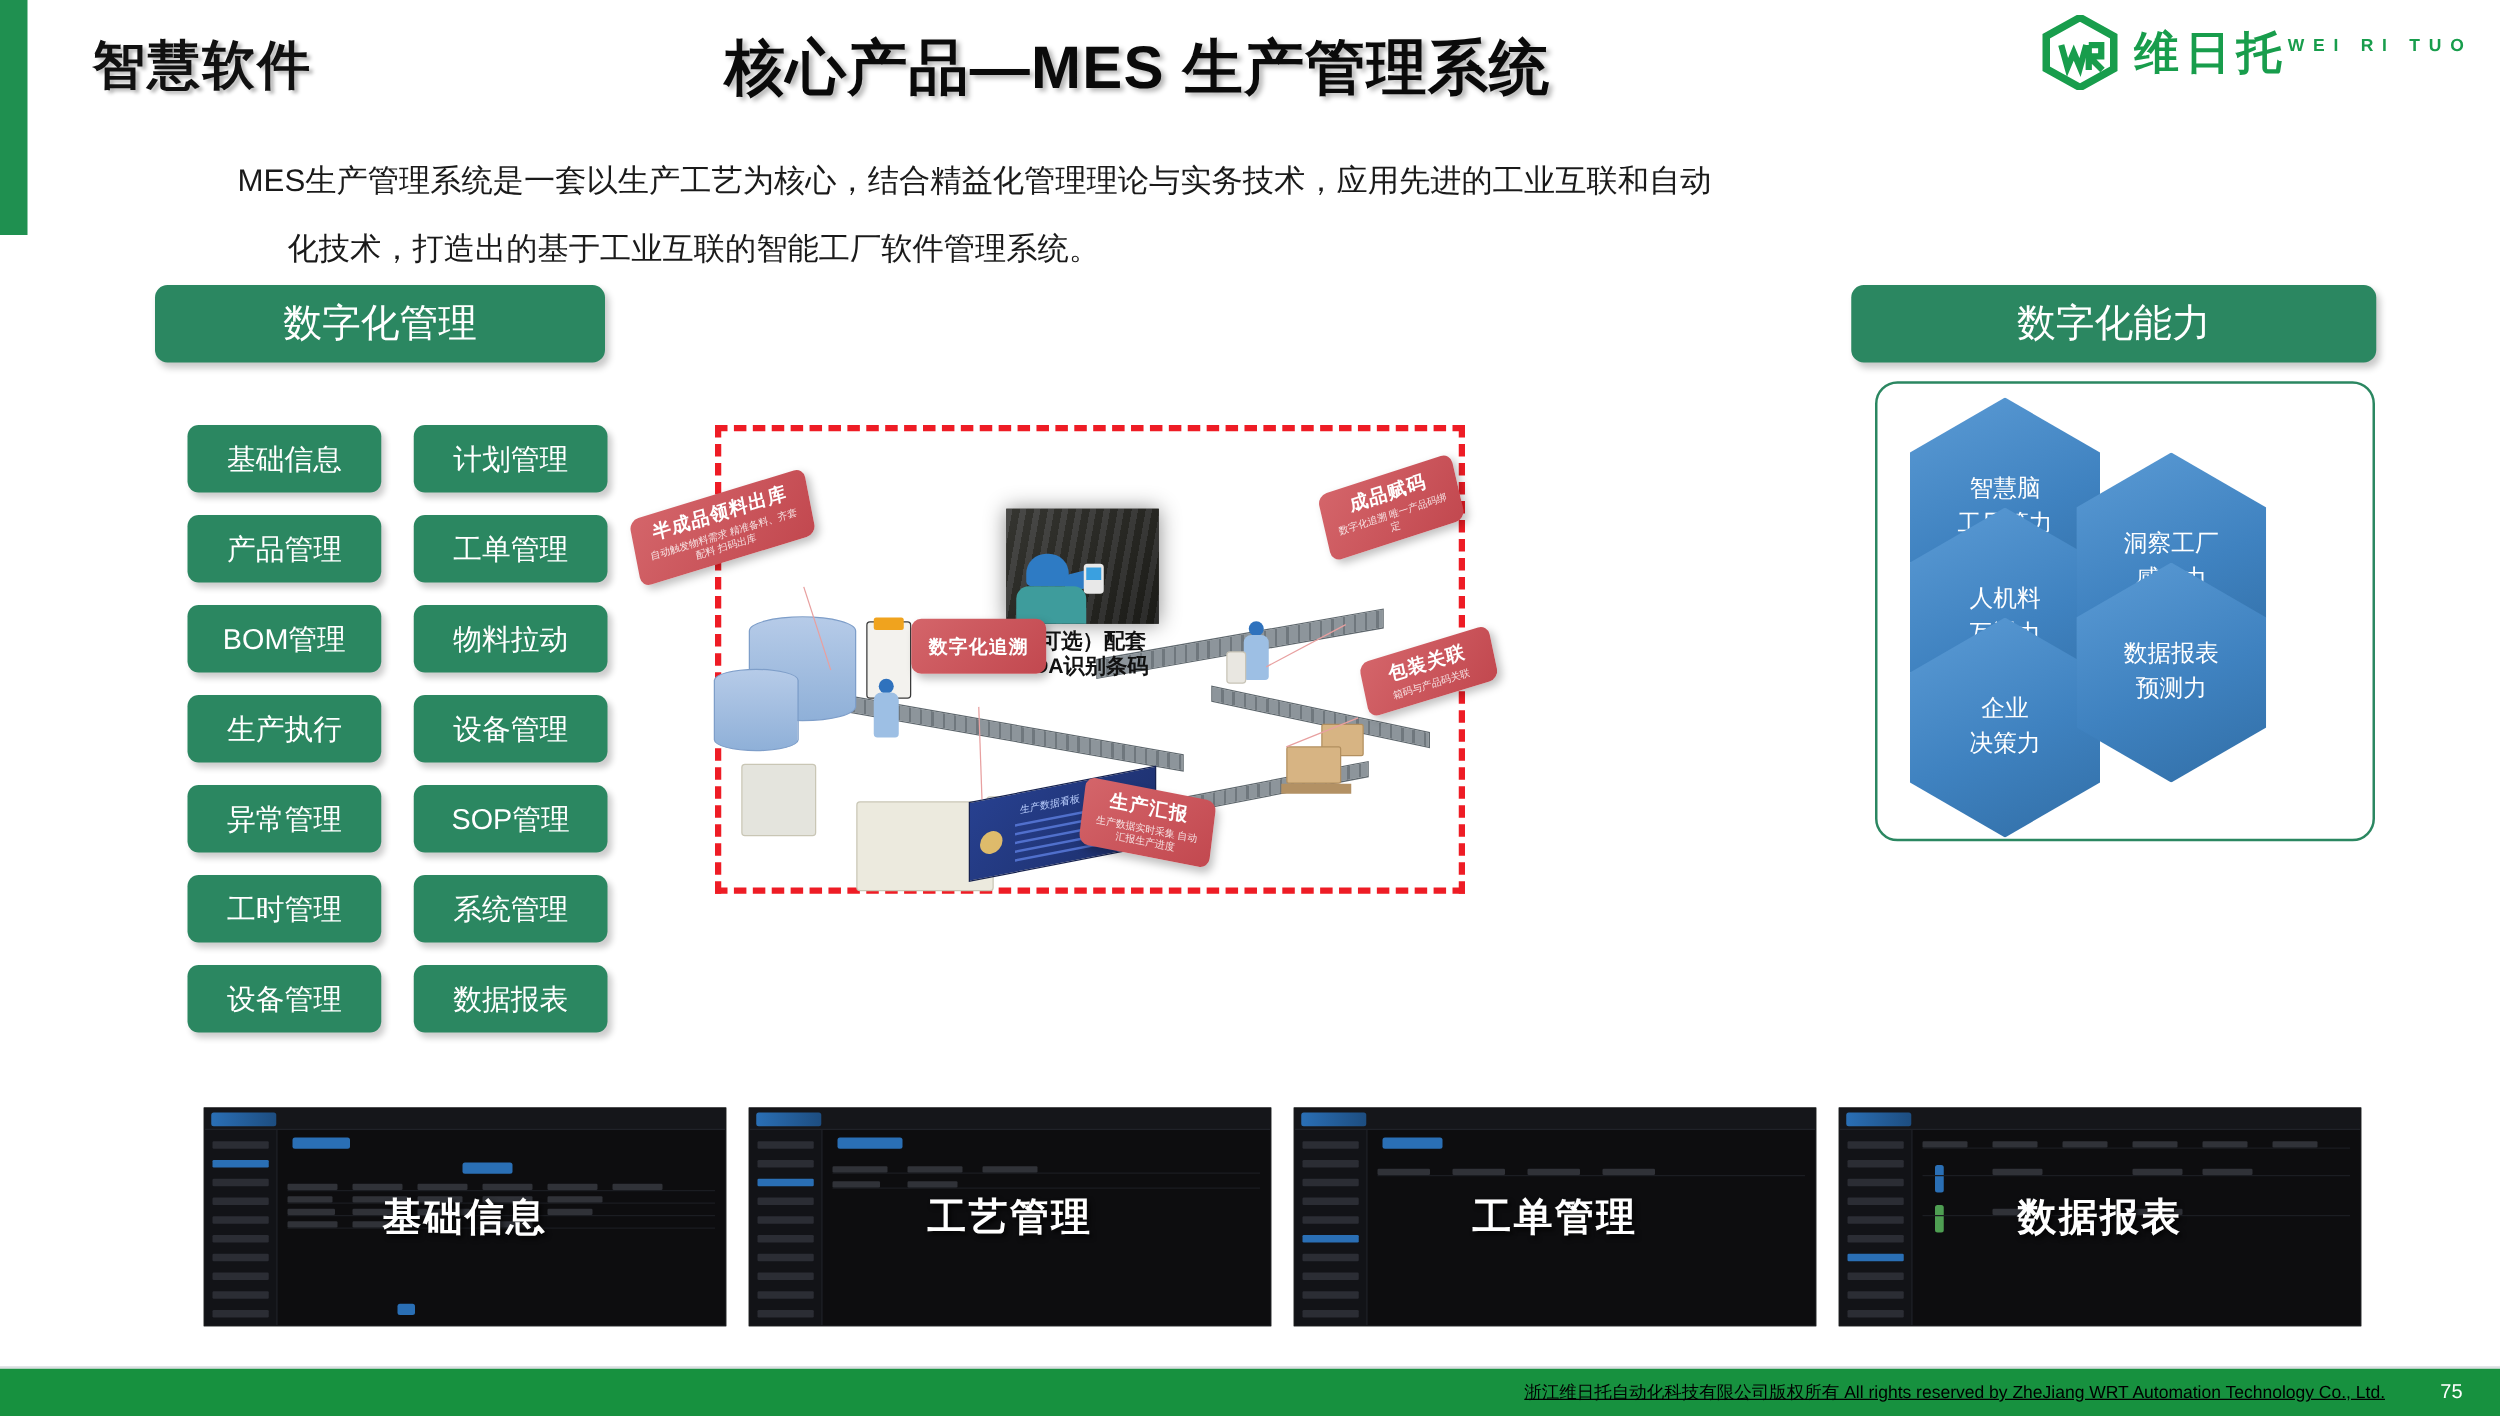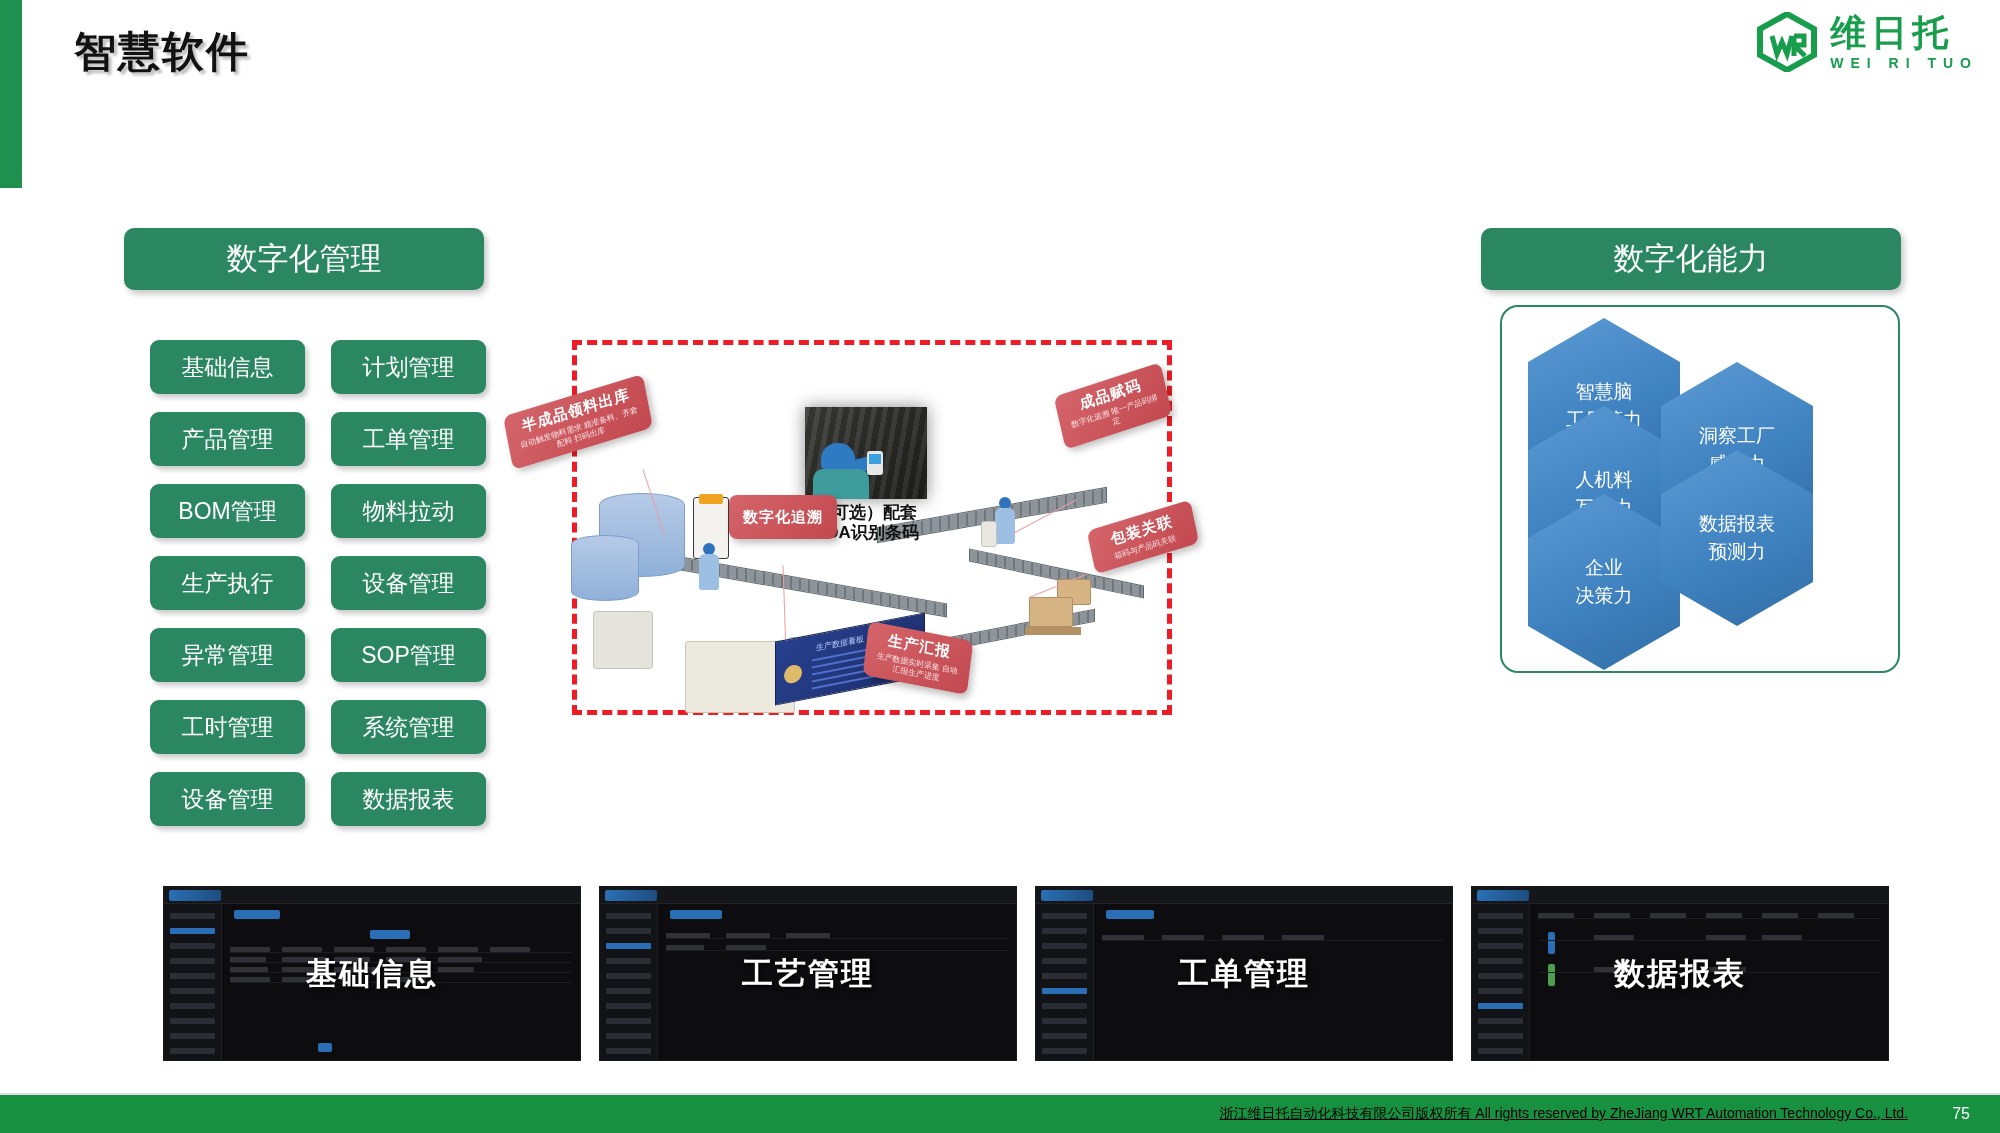--- a/index.html
+++ b/index.html
@@ -37,21 +37,21 @@
     font-size: 25px; color: #1a1a1a; line-height: 54px;
   }
   .intro .l2 { display: block; padding-left: 40px; }
 
   
   .logo-wrap {
     position: absolute; right: 22px; top: 12px;
     display: flex; align-items: center; gap: 12px;
   }
   .logo-mark { width: 62px; height: 60px; }
-  .logo-text { display: flex; flex-direction: column; line-height: 1; }
+  .logo-text { display: flex; flex-direction: row; line-height: 1; }
   .logo-cn {
     font-size: 36px; font-weight: bold; color: #189d4c;
     letter-spacing: 5px;
   }
   .logo-en {
     font-size: 14px; font-weight: bold; color: #189d4c;
     letter-spacing: 7px; margin-top: 5px;
   }
 
   
@@ -263,21 +263,26 @@
   }
 </style>
 </head>
 <body>
 
 <div id="slide">
 
   <div class="accent-bar"></div>
 
   <div class="kicker">智慧软件</div>
-
+  <div class="main-title">核心产品—MES 生产管理系统</div>
+
+  <div class="intro">
+    <span>MES生产管理系统是一套以生产工艺为核心，结合精益化管理理论与实务技术，应用先进的工业互联和自动</span>
+    <span class="l2">化技术，打造出的基于工业互联的智能工厂软件管理系统。</span>
+  </div>
 
   <div class="logo-wrap">
     <span class="logo-mark">
       <svg viewBox="0 0 62 60" width="62" height="60" aria-hidden="true">
         <polygon points="31,2 58,17 58,43 31,58 4,43 4,17" fill="none" stroke="#189d4c" stroke-width="6"></polygon>
         <path d="M16 24 L21 42 L26 30 L31 42 L36 24" fill="none" stroke="#189d4c" stroke-width="5"></path>
         <path d="M38 24 L38 44 M38 24 L48 24 L48 33 L38 33 L49 44" fill="none" stroke="#189d4c" stroke-width="5"></path>
       </svg>
     </span>
     <span class="logo-text">

